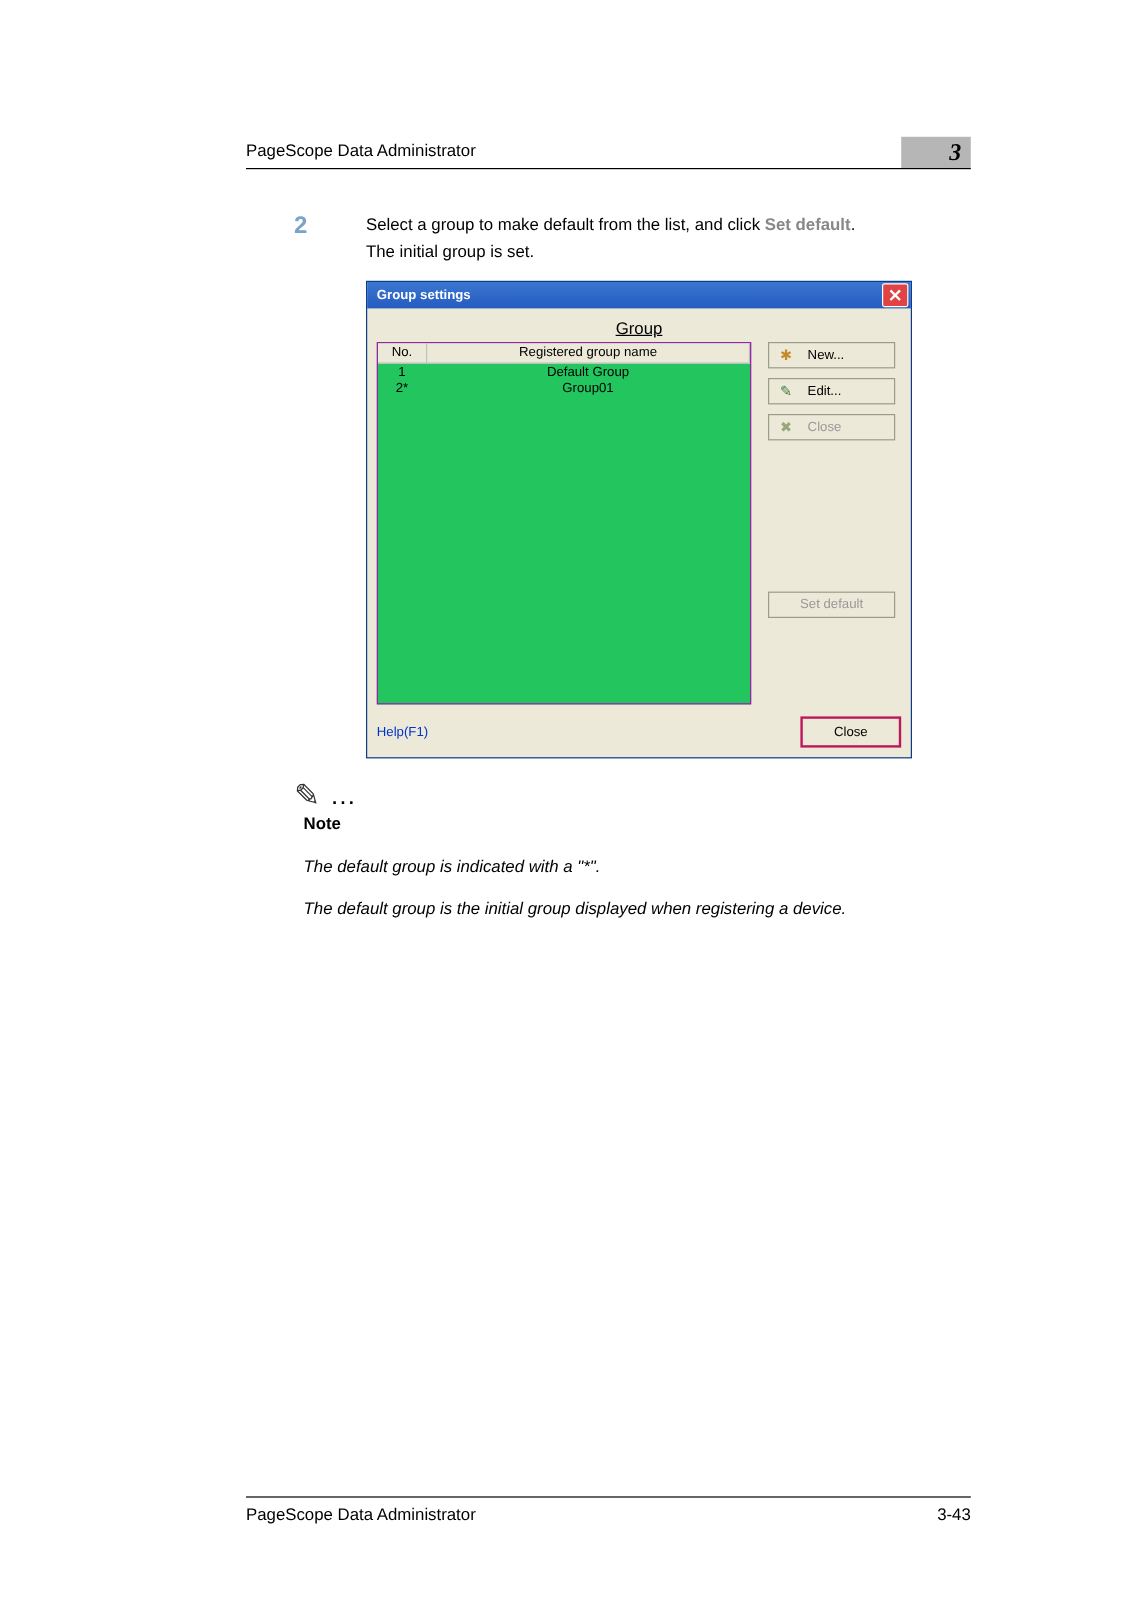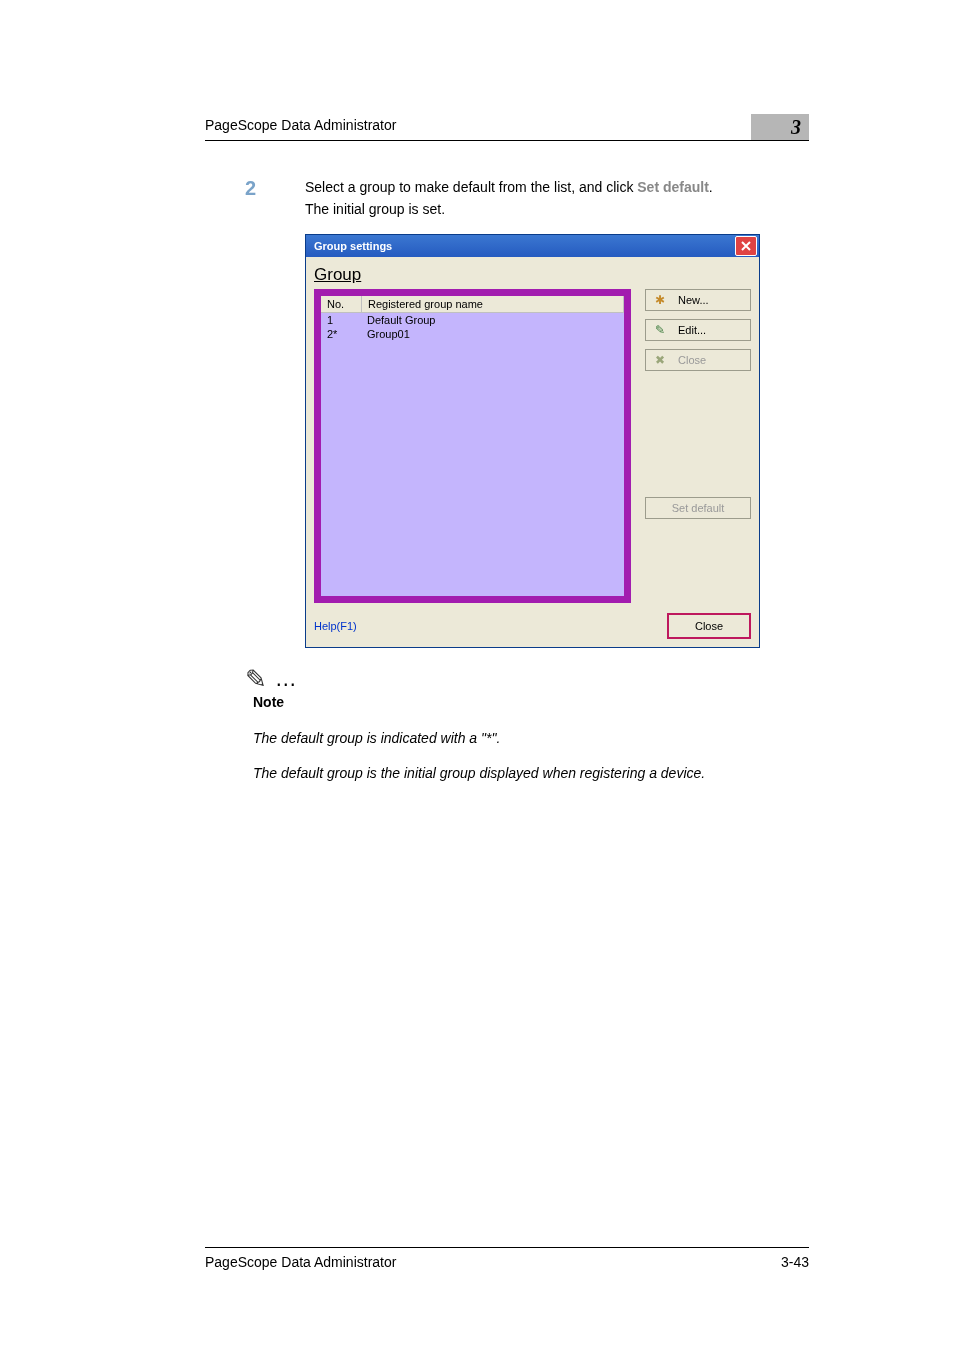--- a/index.html
+++ b/index.html
@@ -67,20 +67,21 @@
     margin: 14px 0 0 100px;
     width: 453px;
   }
   .win {
     width: 453px;
     border: 1px solid #0a3c8a;
     font-size: 11px;
     background: #ece9d8;
     font-family: Tahoma, Arial, sans-serif;
     color: #000;
+    text-align: center;
   }
   .titlebar {
     height: 22px;
     background: linear-gradient(#3b77d1, #255bc0);
     color: #fff;
     display: flex;
     align-items: center;
     justify-content: space-between;
     padding: 0 0 0 8px;
     font-weight: bold;
@@ -96,31 +97,31 @@
     justify-content: center;
     color: #fff;
     font-size: 10px;
     border-radius: 2px;
   }
   .win-body {
     padding: 8px;
   }
   .grp-label {
     text-decoration: underline;
-    font-size: 17px;
+    font-size: 14px;
     margin-bottom: 4px;
   }
   .mid-row {
     display: flex;
   }
   .list {
     width: 310px;
     height: 300px;
-    background: #c4b5fd;
-    border: 7px solid #a21caf;
+    background: #22c55e;
+    border: 1px solid #a21caf;
     font-size: 11px;
   }
   .list-head {
     display: flex;
     background: #ece9d8;
     border-bottom: 1px solid #c0c0c0;
   }
   .list-head div {
     padding: 2px 6px;
     border-right: 1px solid #c0c0c0;

